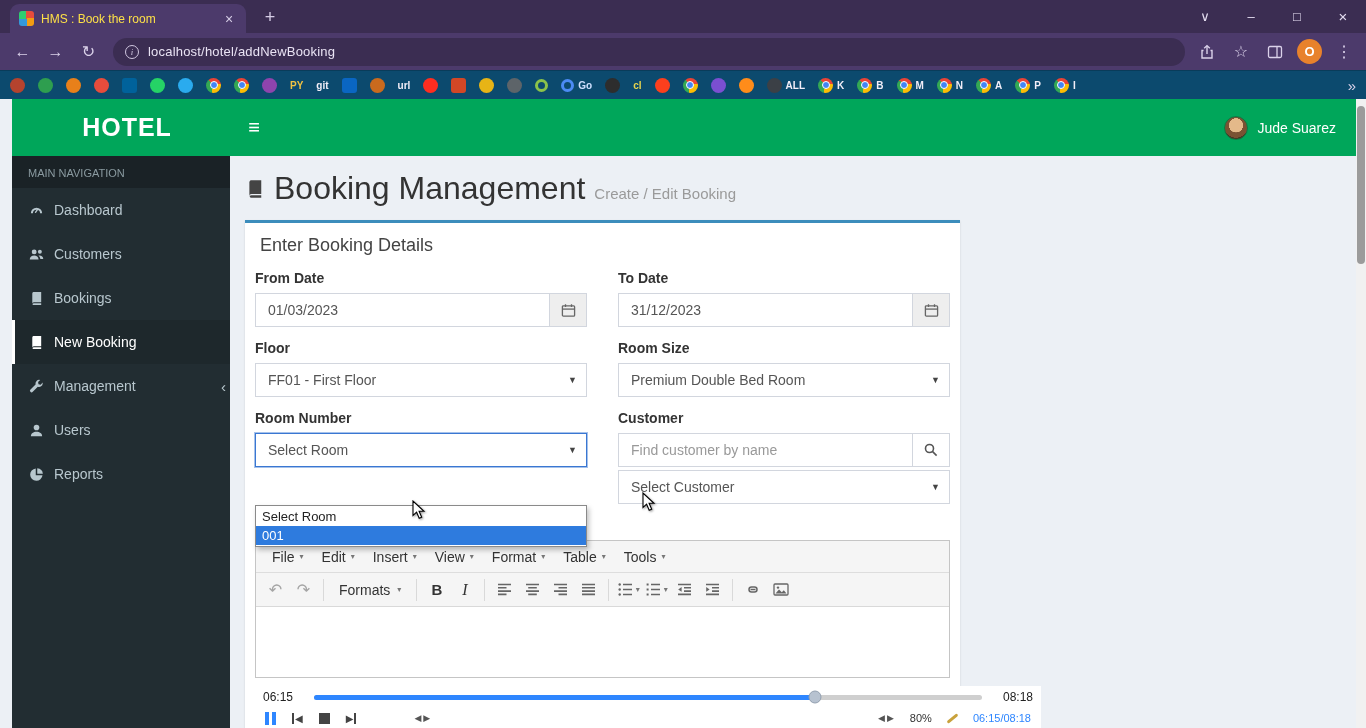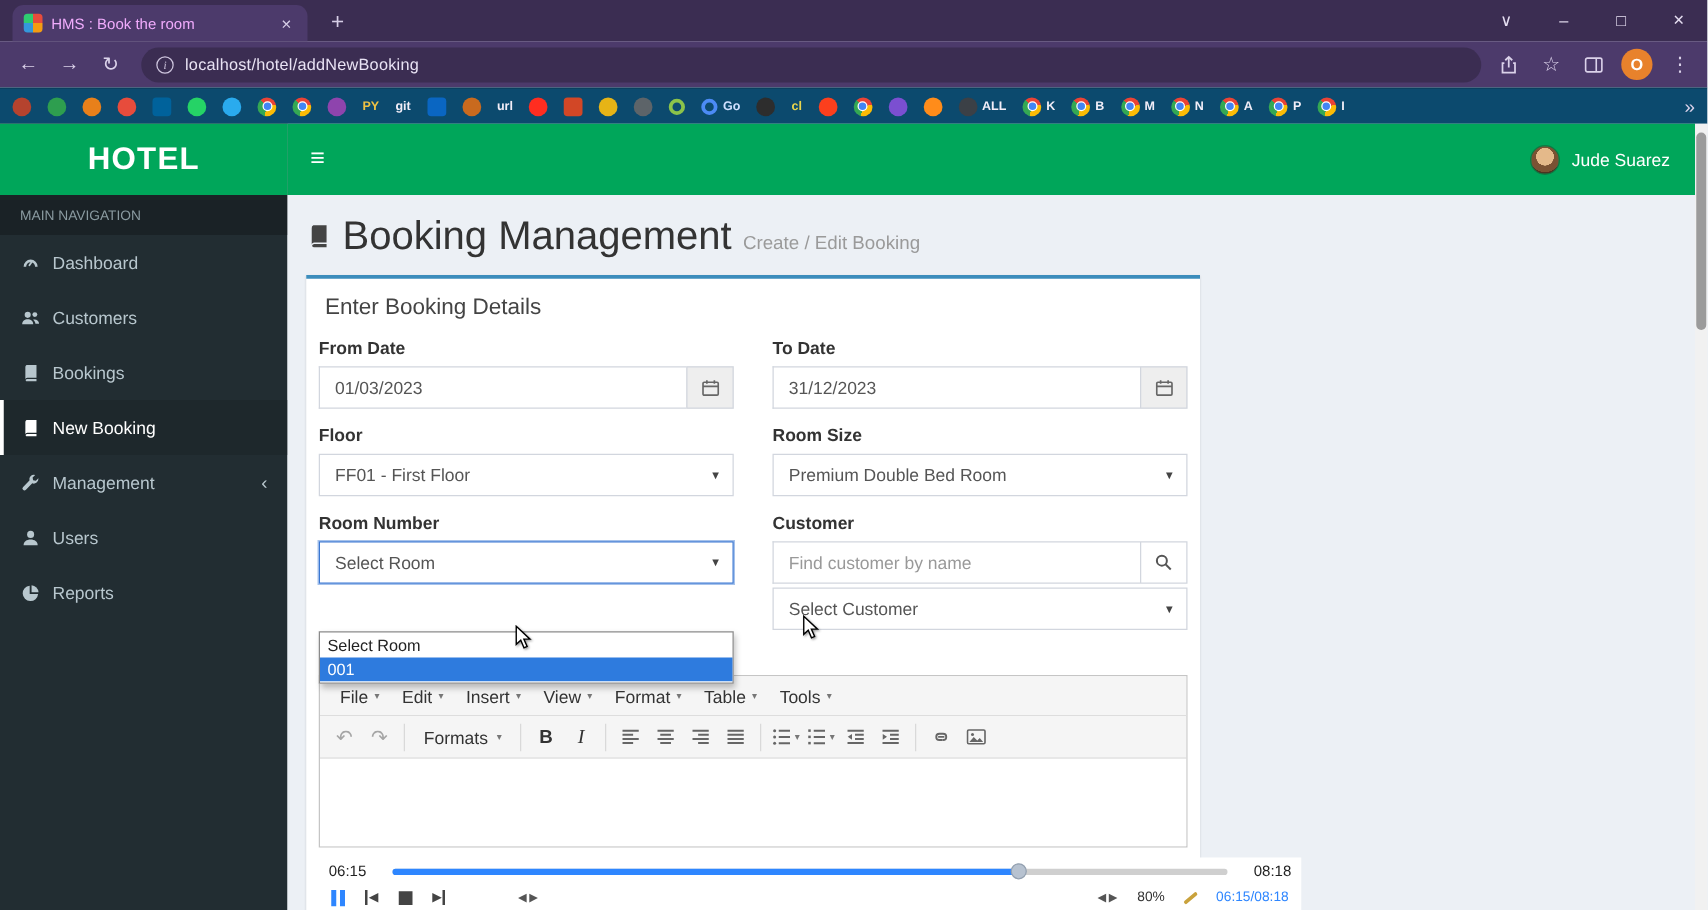--- a/index.html
+++ b/index.html
@@ -2,21 +2,21 @@
 <html><head>
 <meta charset="utf-8">
 <style>
   * { margin:0; padding:0; box-sizing:border-box; }
   html,body { width:1366px; height:728px; overflow:hidden; font-family:"Liberation Sans", sans-serif; background:#ecf0f5; position:relative; }
 
   
   .tabstrip { position:absolute; top:0; left:0; width:1366px; height:33px; background:#3b2d52; }
   .tab { position:absolute; left:10px; top:4px; width:236px; height:29px; background:#4c3a6b; border-radius:9px 9px 0 0; display:flex; align-items:center; padding:0 9px; gap:7px; }
   .favicon { width:15px; height:15px; border-radius:3px; background:conic-gradient(#e74c3c 0 25%, #f39c12 0 50%, #3498db 0 75%, #2ecc71 0); flex:0 0 auto; }
-  .tab-title { flex:1; font-size:12px; color:#f0abfc; white-space:nowrap; overflow:hidden; }
+  .tab-title { flex:1; font-size:12px; color:#fde047; white-space:nowrap; overflow:hidden; }
   .tab-close { color:#d6cde6; font-size:14px; width:16px; text-align:center; border-radius:50%; }
   .newtab { position:absolute; left:258px; top:5px; width:24px; height:24px; display:flex; align-items:center; justify-content:center; color:#d6cde6; font-size:18px; }
   .wincontrols { position:absolute; right:0; top:0; height:33px; display:flex; }
   .wincontrols span { width:46px; height:33px; display:flex; align-items:center; justify-content:center; color:#e6dff2; font-size:13px; }
 
   .toolbar { position:absolute; top:33px; left:0; width:1366px; height:37px; background:#4c3a6b; display:flex; align-items:center; padding:0 8px; gap:4px; }
   .nav-btn { width:29px; height:29px; display:flex; align-items:center; justify-content:center; color:#dbd2ea; font-size:16px; border-radius:50%; }
   .url-pill { flex:1; height:28px; margin:0 6px; border-radius:14px; background:#3b2d52; display:flex; align-items:center; padding:0 12px; gap:9px; }
   .info-ico { width:14px; height:14px; border:1.3px solid #cfc6df; border-radius:50%; color:#cfc6df; font-size:9px; display:flex; align-items:center; justify-content:center; font-style:italic; font-family:"Liberation Serif", serif; }
   .url-text { font-size:13px; color:#e9e3f4; letter-spacing:.2px; }
@@ -30,21 +30,21 @@
   .bm-square { width:15px; height:15px; border-radius:3px; display:inline-block; }
   .bm-ring { width:13px; height:13px; border-radius:50%; border:3px solid #8bc34a; display:inline-block; }
   .bm-chrome { width:15px; height:15px; border-radius:50%; position:relative; display:inline-block; background:conic-gradient(from -45deg,#ea4335 0 120deg,#fbbc05 0 240deg,#34a853 0 360deg); }
   .bm-chrome::after { content:""; position:absolute; inset:3.5px; border-radius:50%; background:#4285f4; border:1.5px solid #fff; }
   .bm-text { font-size:10px; font-weight:bold; color:#efe9f8; }
   .bm-overflow { margin-left:auto; color:#dbd2ea; font-size:15px; }
 
   
   .app { position:absolute; top:99px; left:0; width:1366px; height:629px; }
 
-  .sidebar { position:absolute; left:0; top:0; width:230px; height:629px; background:#222d32; }
+  .sidebar { position:absolute; left:12px; top:0; width:230px; height:629px; background:#222d32; }
   .brand { height:57px; background:#00a65a; color:#fff; display:flex; align-items:center; justify-content:center; font-size:25px; font-weight:bold; letter-spacing:1px; }
   .nav-label { background:#1a2226; color:#8a9aa0; font-size:11px; padding:11px 16px 9px; }
   .side-item { height:44px; display:flex; align-items:center; padding-left:13px; gap:10px; color:#b8c7ce; font-size:14px; border-left:3px solid transparent; cursor:default; }
   .side-item.active { background:#1e282c; color:#fff; border-left-color:#fefefe; }
   .s-ico { width:16px; display:flex; justify-content:center; }
   .s-ico svg { fill:currentColor; }
   .sub-arrow { margin-left:auto; margin-right:16px; font-size:15px; color:#b8c7ce; }
 
   .topnav { position:absolute; left:230px; top:0; width:1126px; height:57px; background:#00a65a; display:flex; align-items:center; }
   .hamburger { width:48px; height:57px; display:flex; align-items:center; justify-content:center; color:#fff; font-size:20px; }

